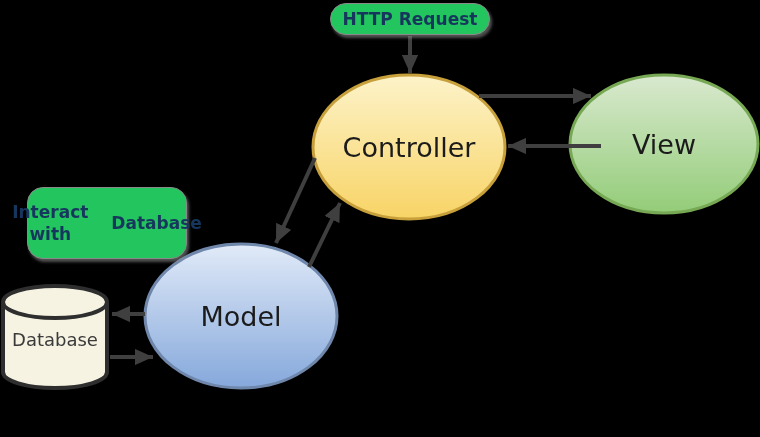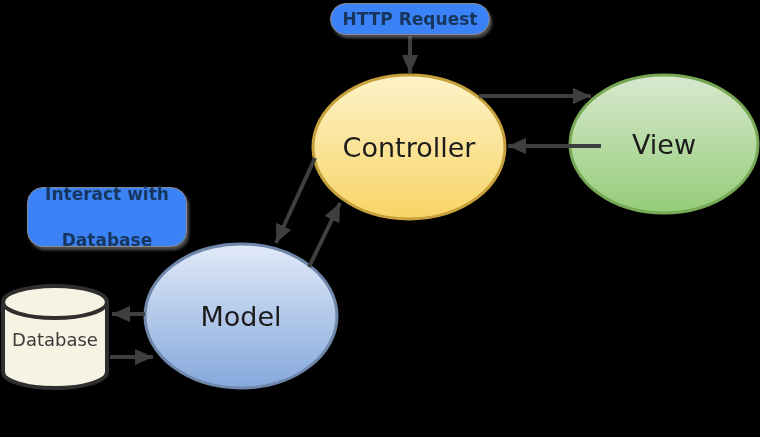--- a/index.html
+++ b/index.html
@@ -17,35 +17,35 @@
     text-anchor:middle;
   }
   .db-label{
     font-family:"DejaVu Sans",sans-serif;
     fill:#3a3a3a;
     text-anchor:middle;
   }
   .arrow{fill:none;stroke-width:4;}
   .note{
     position:absolute;
-    background:#3b82f6;
+    background:#22c55e;
     border:1px solid #8a8a8a;
     border-radius:16px;
     color:#17365d;
     font-weight:bold;
     font-size:17px;
     display:flex;
     align-items:center;
     justify-content:center;
     text-align:center;
     box-shadow:2px 3px 3px rgba(145,145,145,0.55);
     box-sizing:border-box;
   }
   #note-http{left:330px;top:3px;width:160px;height:32px;}
-  #note-interact{left:27px;top:187px;width:160px;height:60px;flex-direction:column;line-height:1.32;gap:23px;}
+  #note-interact{left:27px;top:187px;width:160px;height:72px;flex-direction:row;line-height:1.32;gap:23px;}
   #note-presentation{left:582px;top:234px;width:160px;height:37px;}
 </style>
 </head>
 <body>
 
 <div id="canvas">
 
   <svg id="diagram-svg" width="760" height="437" viewBox="0 0 760 437">
     <defs>
       <linearGradient id="gradController" x1="0" y1="0" x2="0" y2="1">

